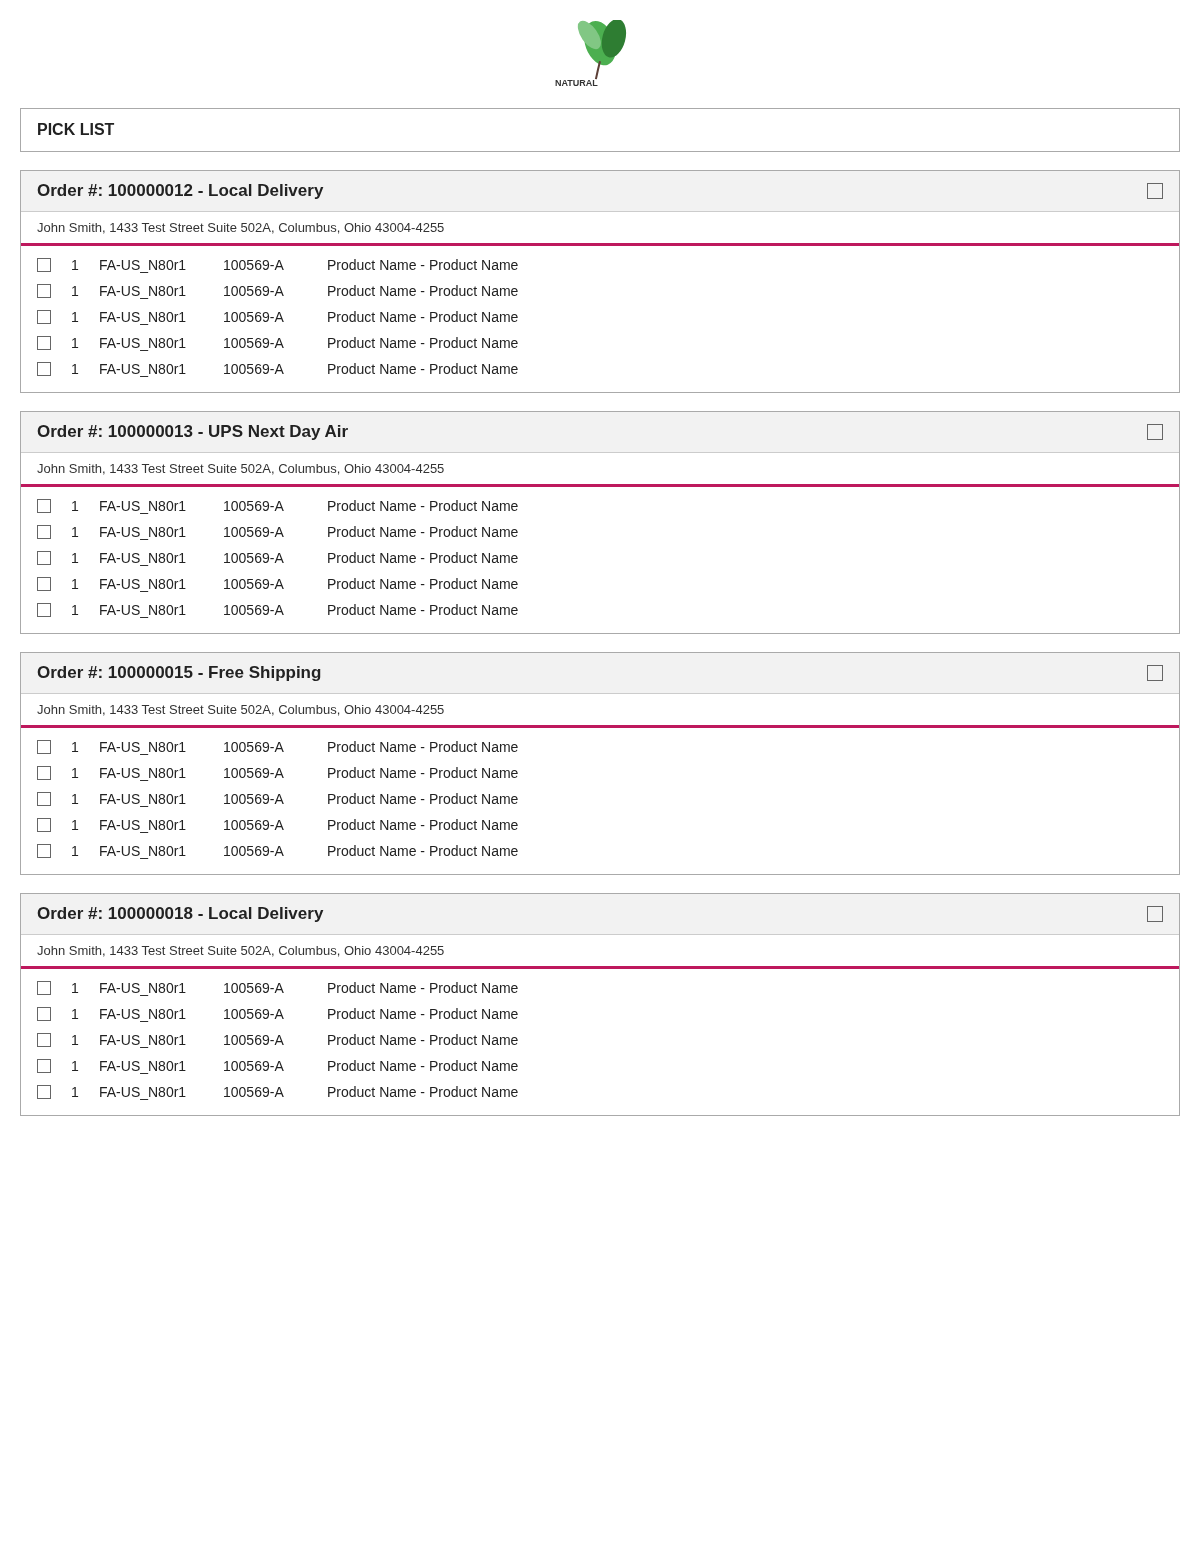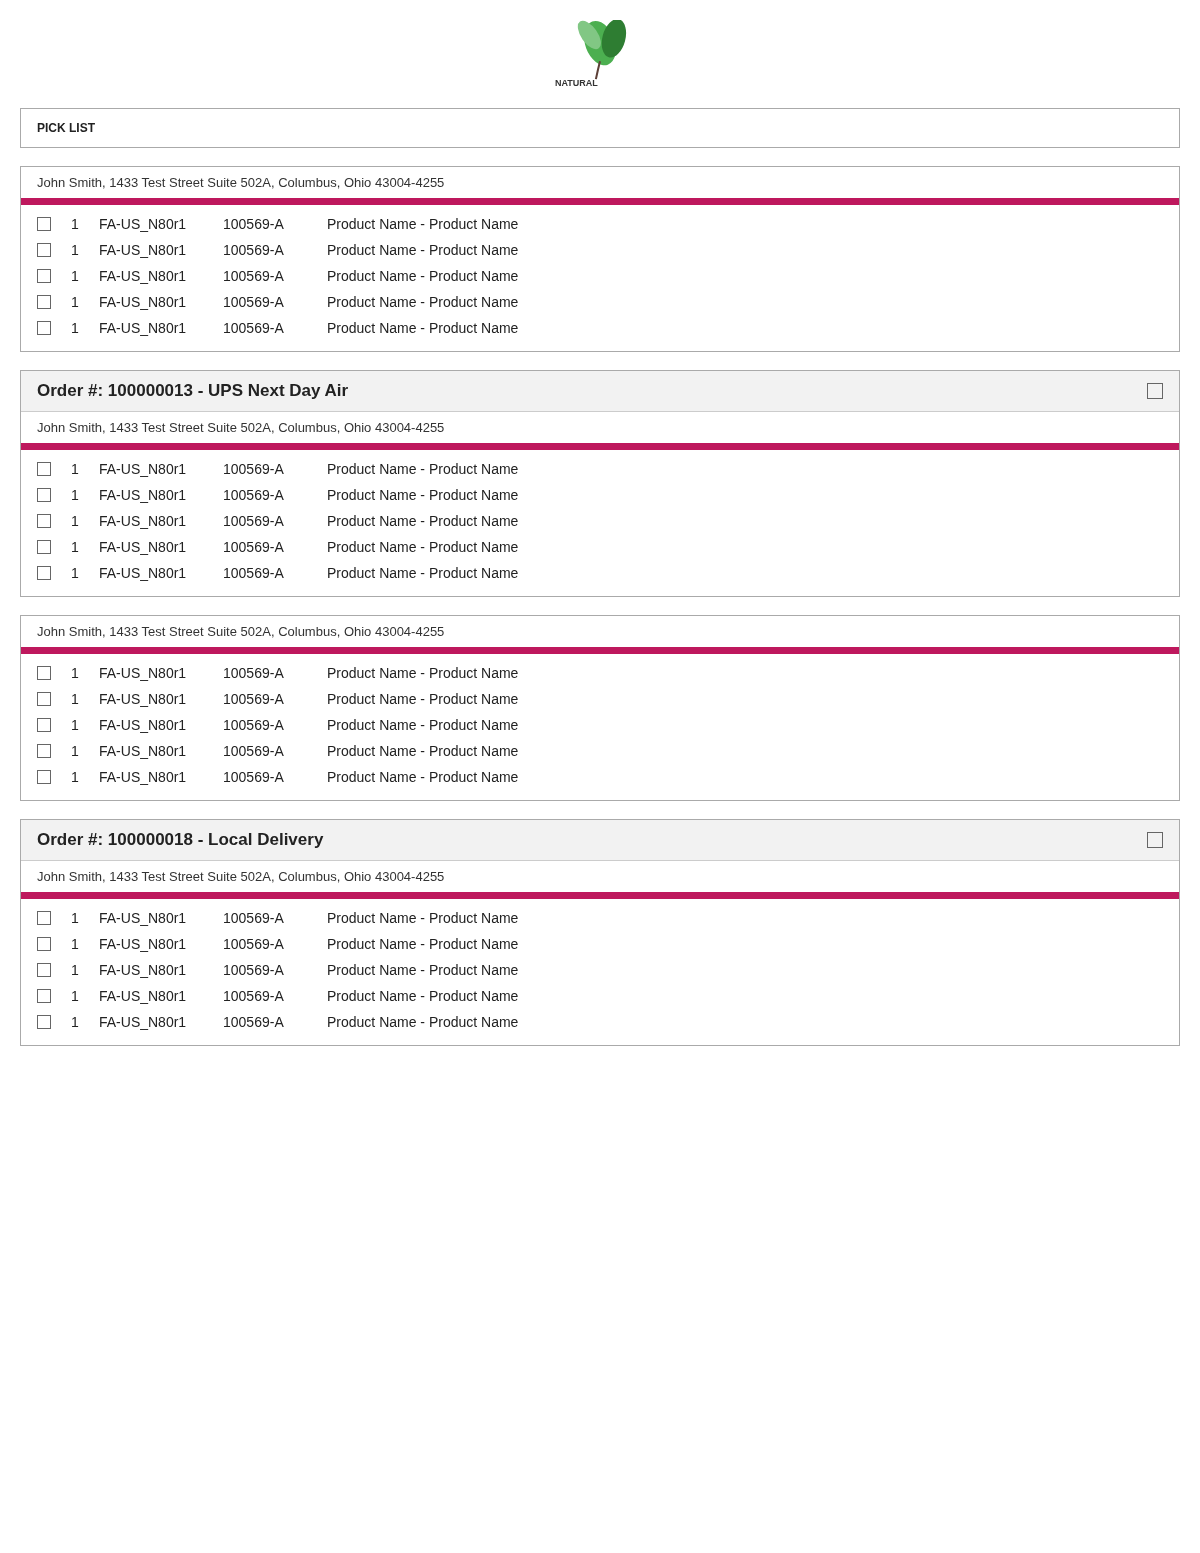--- a/index.html
+++ b/index.html
@@ -27,21 +27,21 @@
     
     .pick-list-header {
       border: 1.5px solid #aaa;
       padding: 12px 16px;
       margin-bottom: 18px;
       display: flex;
       align-items: flex-start;
       gap: 16px;
     }
     .pick-list-title {
-      font-size: 12px;
+      font-size: 16px;
       font-weight: bold;
       white-space: nowrap;
     }
 
     
     .order-block {
       border: 1.5px solid #aaa;
       margin-bottom: 18px;
     }
     .order-header {
@@ -60,21 +60,21 @@
       width: 16px;
       height: 16px;
       border: 1.5px solid #666;
       display: inline-block;
       flex-shrink: 0;
     }
     .order-address {
       padding: 8px 16px;
       font-size: 13px;
       color: #333;
-      border-bottom: 7px solid #be185d;
+      border-bottom: 3px solid #be185d;
     }
     .order-items {
       padding: 6px 16px 10px 16px;
     }
     .order-item-row {
       display: flex;
       align-items: center;
       gap: 14px;
       padding: 5px 0;
     }
@@ -119,20 +119,24 @@
     <text x="0" y="93" font-family="Arial" font-size="9" fill="#333">ESSENTIALS</text>
   </svg>
 </div>
 
 <div class="pick-list-header">
   <span class="pick-list-title">PICK LIST</span>
 </div>
 
 <div id="orders-container">
     <div class="order-block">
+      <div class="order-header">
+        <span class="order-title">Order #: 100000012   -   Local Delivery</span>
+        <span class="order-checkbox"></span>
+      </div>
       <div class="order-address">John Smith, 1433 Test Street Suite 502A, Columbus, Ohio 43004-4255</div>
       <div class="order-items">
         <div class="order-item-row">
           <span class="item-checkbox"></span>
           <span class="item-qty">1</span>
           <span class="item-sku">FA-US_N80r1</span>
           <span class="item-code">100569-A</span>
           <span class="item-name">Product Name - Product Name</span>
         </div>
         <div class="order-item-row">
@@ -203,20 +207,24 @@
         <div class="order-item-row">
           <span class="item-checkbox"></span>
           <span class="item-qty">1</span>
           <span class="item-sku">FA-US_N80r1</span>
           <span class="item-code">100569-A</span>
           <span class="item-name">Product Name - Product Name</span>
         </div>
       </div>
     </div>
     <div class="order-block">
+      <div class="order-header">
+        <span class="order-title">Order #: 100000015   -   Free Shipping</span>
+        <span class="order-checkbox"></span>
+      </div>
       <div class="order-address">John Smith, 1433 Test Street Suite 502A, Columbus, Ohio 43004-4255</div>
       <div class="order-items">
         <div class="order-item-row">
           <span class="item-checkbox"></span>
           <span class="item-qty">1</span>
           <span class="item-sku">FA-US_N80r1</span>
           <span class="item-code">100569-A</span>
           <span class="item-name">Product Name - Product Name</span>
         </div>
         <div class="order-item-row">

